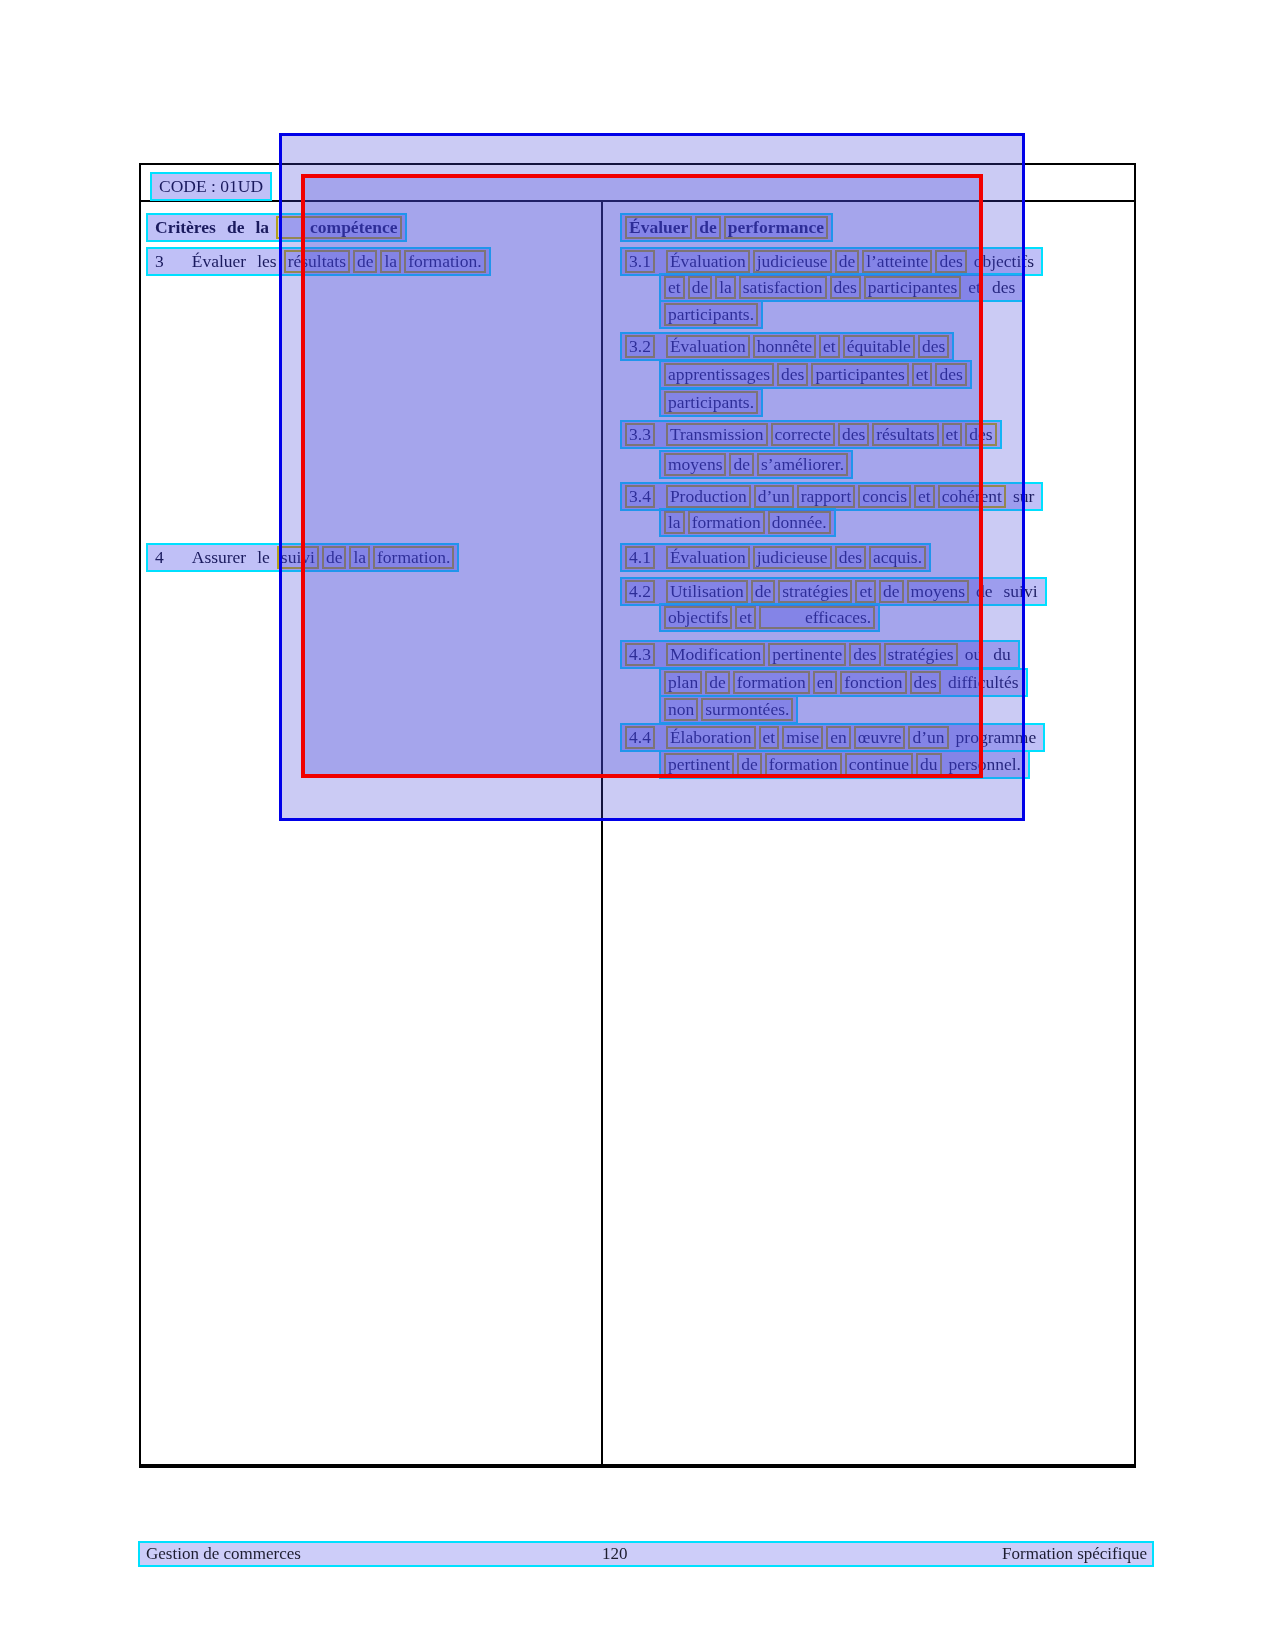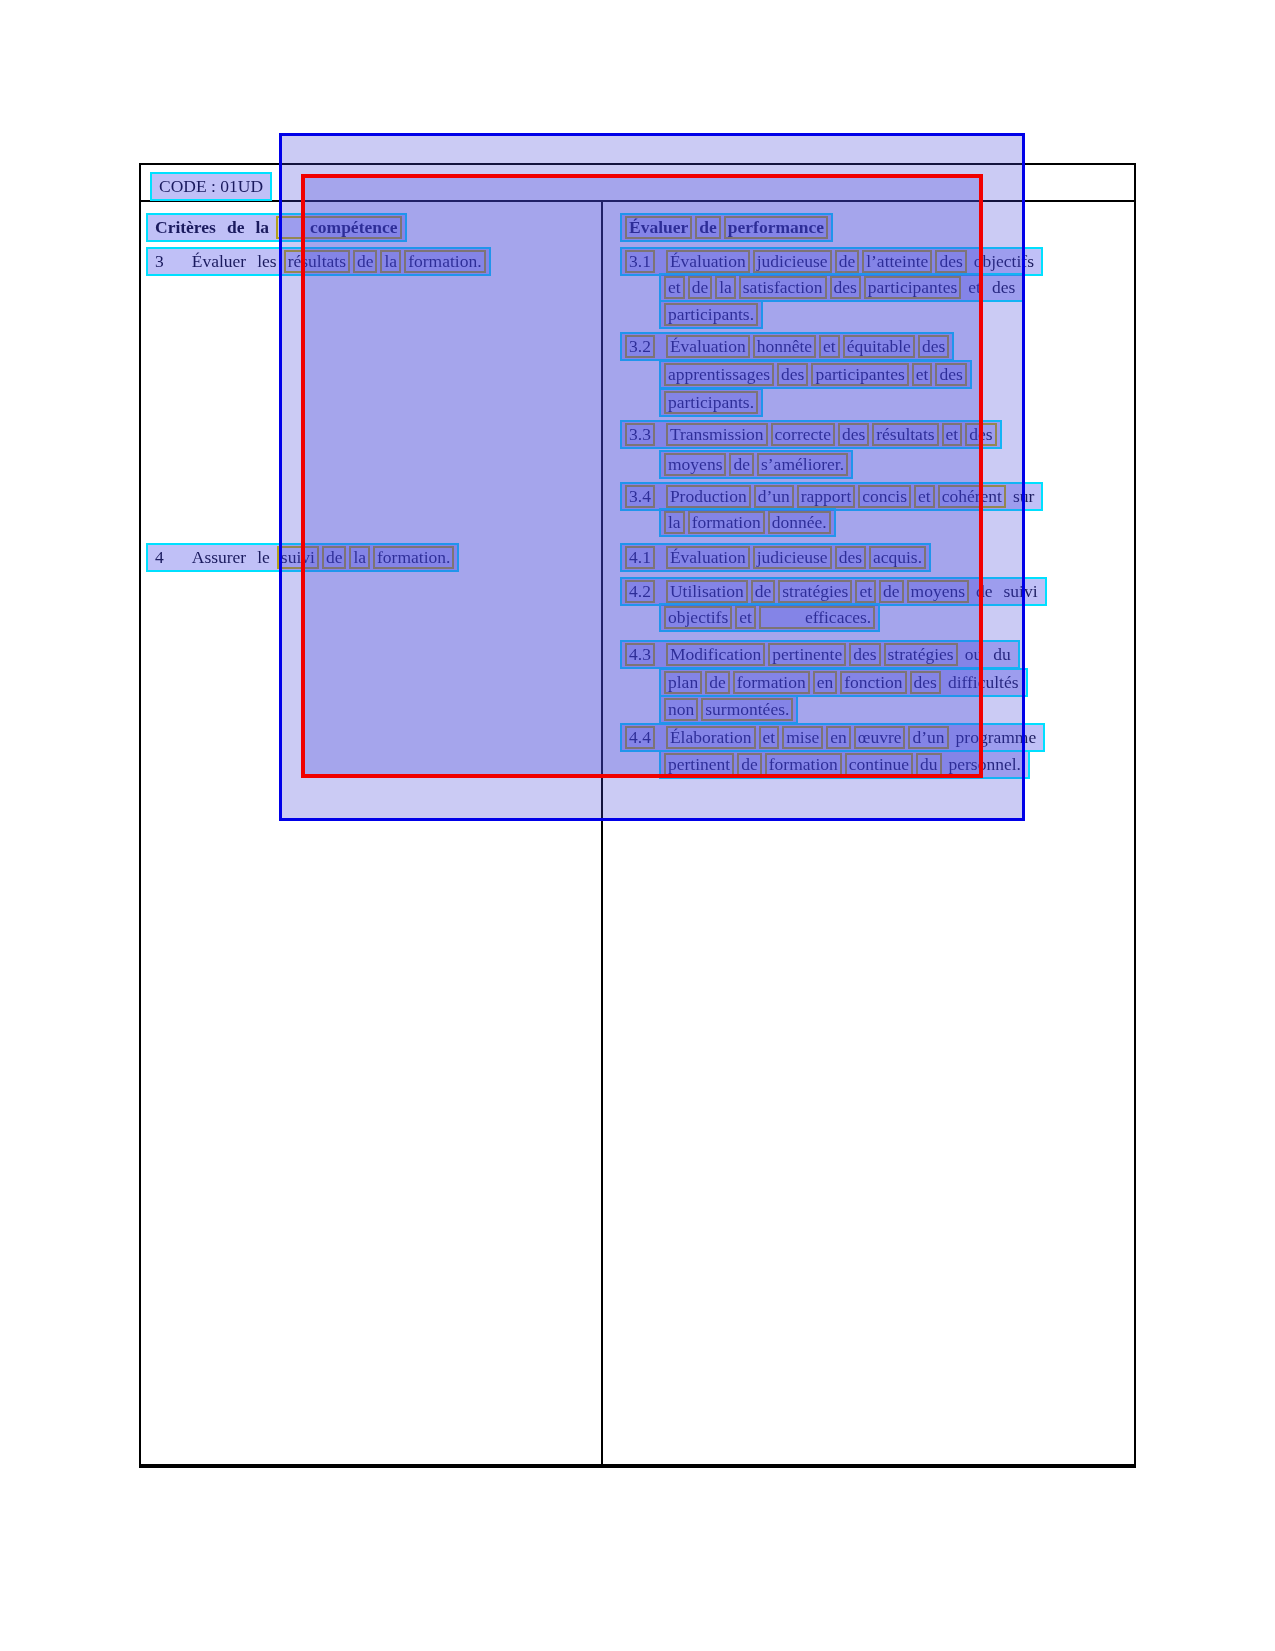--- a/index.html
+++ b/index.html
@@ -74,14 +74,19 @@
       <div class="line" style="left: 620px; top: 640px;"><span class="hl" style="border-color: rgb(0, 224, 255); background: rgba(90, 90, 235, 0.38);"><span class="w  num" style="border-color: rgb(179, 161, 28);">4.3</span><span class="w" style="border-color: rgb(179, 161, 28);">Modification</span><span class="w" style="border-color: rgb(179, 161, 28);">pertinente</span><span class="w" style="border-color: rgb(179, 161, 28);">des</span><span class="w" style="border-color: rgb(179, 161, 28);">stratégies</span><span class="w nb">ou</span><span class="w nb">du</span></span></div>
       <div class="line" style="left: 659px; top: 668px;"><span class="hl" style="border-color: rgb(0, 224, 255); background: rgba(90, 90, 235, 0.38);"><span class="w" style="border-color: rgb(179, 161, 28);">plan</span><span class="w" style="border-color: rgb(179, 161, 28);">de</span><span class="w" style="border-color: rgb(179, 161, 28);">formation</span><span class="w" style="border-color: rgb(179, 161, 28);">en</span><span class="w" style="border-color: rgb(179, 161, 28);">fonction</span><span class="w" style="border-color: rgb(179, 161, 28);">des</span><span class="w nb">difficultés</span></span></div>
       <div class="line" style="left: 659px; top: 695px;"><span class="hl" style="border-color: rgb(0, 224, 255); background: rgba(90, 90, 235, 0.38); text-align: right;"><span class="w" style="border-color: rgb(179, 161, 28);">non</span><span class="w" style="border-color: rgb(179, 161, 28);">surmontées.</span></span></div>
       <div class="line" style="left: 620px; top: 723px;"><span class="hl" style="border-color: rgb(0, 224, 255); background: rgba(90, 90, 235, 0.38);"><span class="w  num" style="border-color: rgb(179, 161, 28);">4.4</span><span class="w" style="border-color: rgb(179, 161, 28);">Élaboration</span><span class="w" style="border-color: rgb(179, 161, 28);">et</span><span class="w" style="border-color: rgb(179, 161, 28);">mise</span><span class="w" style="border-color: rgb(179, 161, 28);">en</span><span class="w" style="border-color: rgb(179, 161, 28);">œuvre</span><span class="w" style="border-color: rgb(179, 161, 28);">d’un</span><span class="w nb">programme</span></span></div>
       <div class="line" style="left: 659px; top: 750px;"><span class="hl" style="border-color: rgb(0, 224, 255); background: rgba(90, 90, 235, 0.38);"><span class="w" style="border-color: rgb(179, 161, 28);">pertinent</span><span class="w" style="border-color: rgb(179, 161, 28);">de</span><span class="w" style="border-color: rgb(179, 161, 28);">formation</span><span class="w" style="border-color: rgb(179, 161, 28);">continue</span><span class="w" style="border-color: rgb(179, 161, 28);">du</span><span class="w nb">personnel.</span></span></div>
     </div>
 
   <div class="region region-blue" style="border-color: rgb(0, 0, 232); background: rgba(70, 70, 215, 0.28);"></div>
   <div class="region region-red" style="border-color: rgb(241, 0, 0); background: rgba(70, 70, 215, 0.28);"></div>
 
+  <div class="footer-bar" style="border-color: rgb(0, 224, 255);">
+    <span class="f-left">Gestion de commerces</span>
+    <span class="f-center">120</span>
+    <span class="f-right">Formation spécifique</span>
+  </div>
 
 </div>
 
 </body></html>

